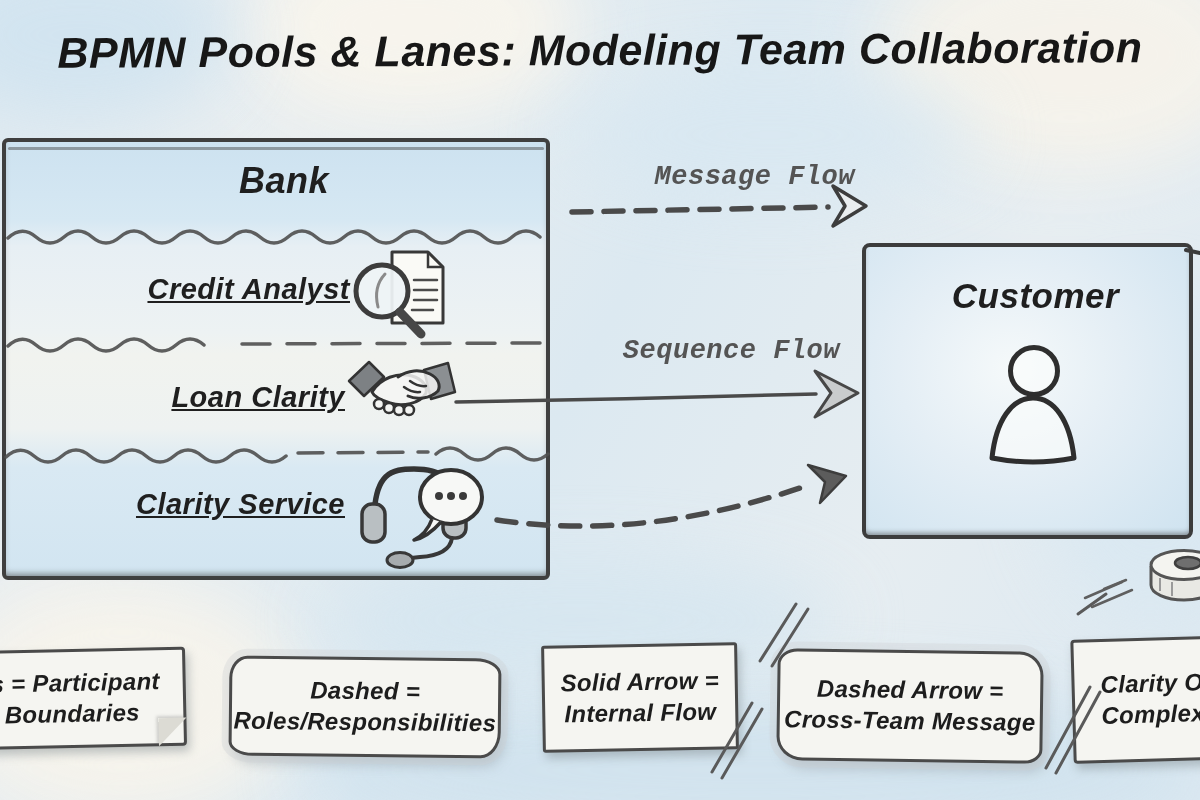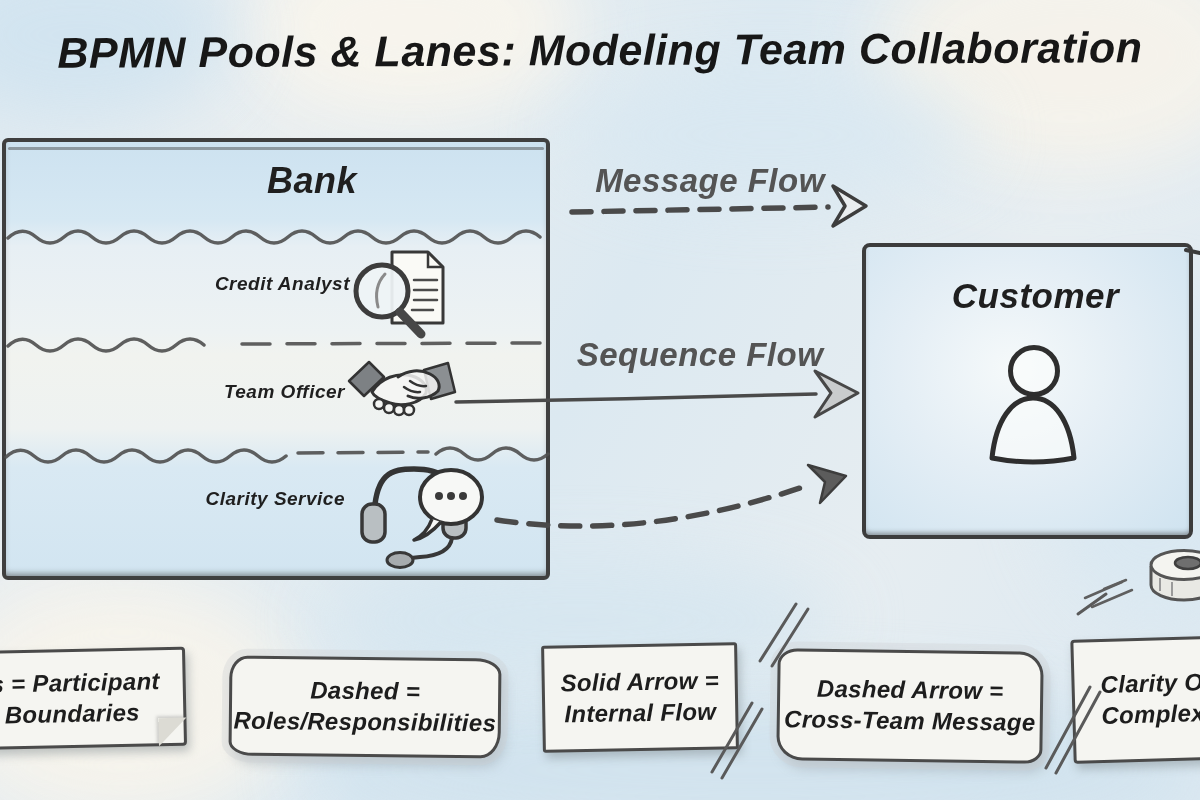--- a/index.html
+++ b/index.html
@@ -28,28 +28,28 @@
     background:linear-gradient(180deg,#cde2f0 0%,#d6e8f3 18%,#e7eff4 24%,#edf2f3 44%,#f1f3ef 49%,#eef2f1 66%,#d9e9f3 75%,#d2e5f1 100%);
     box-shadow:inset 0 -5px 6px -3px rgba(55,55,55,.55);}
   .pool::before{content:'';position:absolute;left:2px;right:2px;top:5px;height:3px;
     background:#3f3f3f;opacity:.45;border-radius:2px;}
 
   .customer-box{position:absolute;left:862px;top:243px;width:331px;height:296px;z-index:1;
     border:4px solid #3c3c3c;border-radius:8px;box-sizing:border-box;
     background:radial-gradient(ellipse at 45% 42%,#f5f9fa 0%,#e4eef5 45%,#cfe3f0 100%);
     box-shadow:inset 0 -4px 5px -2px rgba(55,55,55,.5);}
 
-  .pool-title{position:absolute;left:2px;top:160px;width:564px;text-align:center;font-size:36px;z-index:3;padding-left:28px;}
-  .lane-label{position:absolute;z-index:3;font-size:19px;text-align:right;}
+  .pool-title{position:absolute;left:2px;top:160px;width:564px;text-align:center;font-size:36px;z-index:3;}
+  .lane-label{position:absolute;z-index:3;font-size:29px;text-align:right;text-decoration:underline;}
   .lane1{left:60px;top:273px;width:290px;}
   .lane2{left:60px;top:381px;width:285px;}
   .lane3{left:40px;top:488px;width:305px;}
   .customer-title{position:absolute;left:862px;top:276px;width:347px;text-align:center;font-size:35px;z-index:3;}
 
-  .flow-label{position:absolute;z-index:3;font-size:33px;color:#545454;text-align:center;}
+  .flow-label{position:absolute;z-index:3;font-size:27px;color:#545454;text-align:right;font-family:Liberation Mono, monospace;}
   .fl-msg{left:565px;top:162px;width:290px;}
   .fl-seq{left:560px;top:336px;width:280px;}
 
   svg.overlay{position:absolute;left:0;top:0;z-index:4;pointer-events:none;}
 
   .card{position:absolute;z-index:3;box-sizing:border-box;background:#f5f5f1;
     border:3px solid #4a4a4a;display:flex;flex-direction:column;justify-content:center;
     align-items:center;text-align:center;
     box-shadow:3px 6px 10px rgba(125,135,140,.45);}
   .card-line{font-size:24px;line-height:1.28;font-style:italic;font-weight:700;color:#1d1d1d;letter-spacing:.3px;white-space:nowrap;}
@@ -81,21 +81,21 @@
   <div class="blob b7"></div>
   <div class="blob b8"></div>
 
   <div class="title hand">BPMN Pools &amp; Lanes: Modeling Team Collaboration</div>
 
   <div class="pool"></div>
   <div class="customer-box"></div>
 
   <div class="pool-title hand">Bank</div>
   <div class="lane-label lane1 hand">Credit Analyst</div>
-  <div class="lane-label lane2 hand">Team Officer</div>
+  <div class="lane-label lane2 hand">Loan Clarity</div>
   <div class="lane-label lane3 hand">Clarity Service</div>
   <div class="customer-title hand">Customer</div>
 
   <div class="flow-label fl-msg hand">Message Flow</div>
   <div class="flow-label fl-seq hand">Sequence Flow</div>
 
   <svg class="overlay" width="1200" height="800" viewBox="0 0 1200 800">
 
     <g stroke="#4f4f4f" stroke-width="3.5" fill="none" stroke-linecap="round" opacity=".9">
       <path d="M8,238 q14,-13 28,-1 t28,0 t28,0 t28,0 t28,0 t28,0 t28,0 t28,0 t28,0 t28,0 t28,0 t28,0 t28,0 t28,0 t28,0 t28,0 t28,0 t28,0 t28,0"></path>

